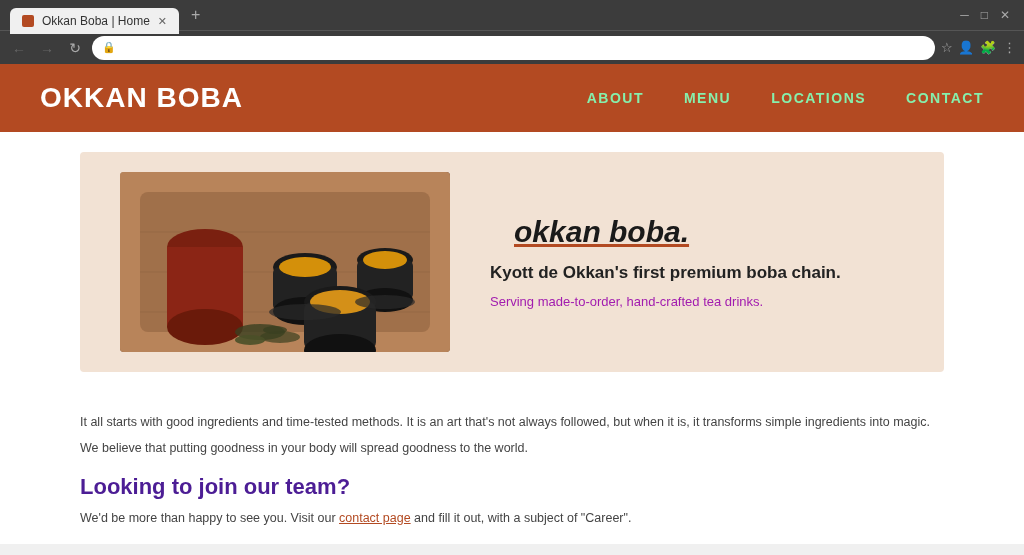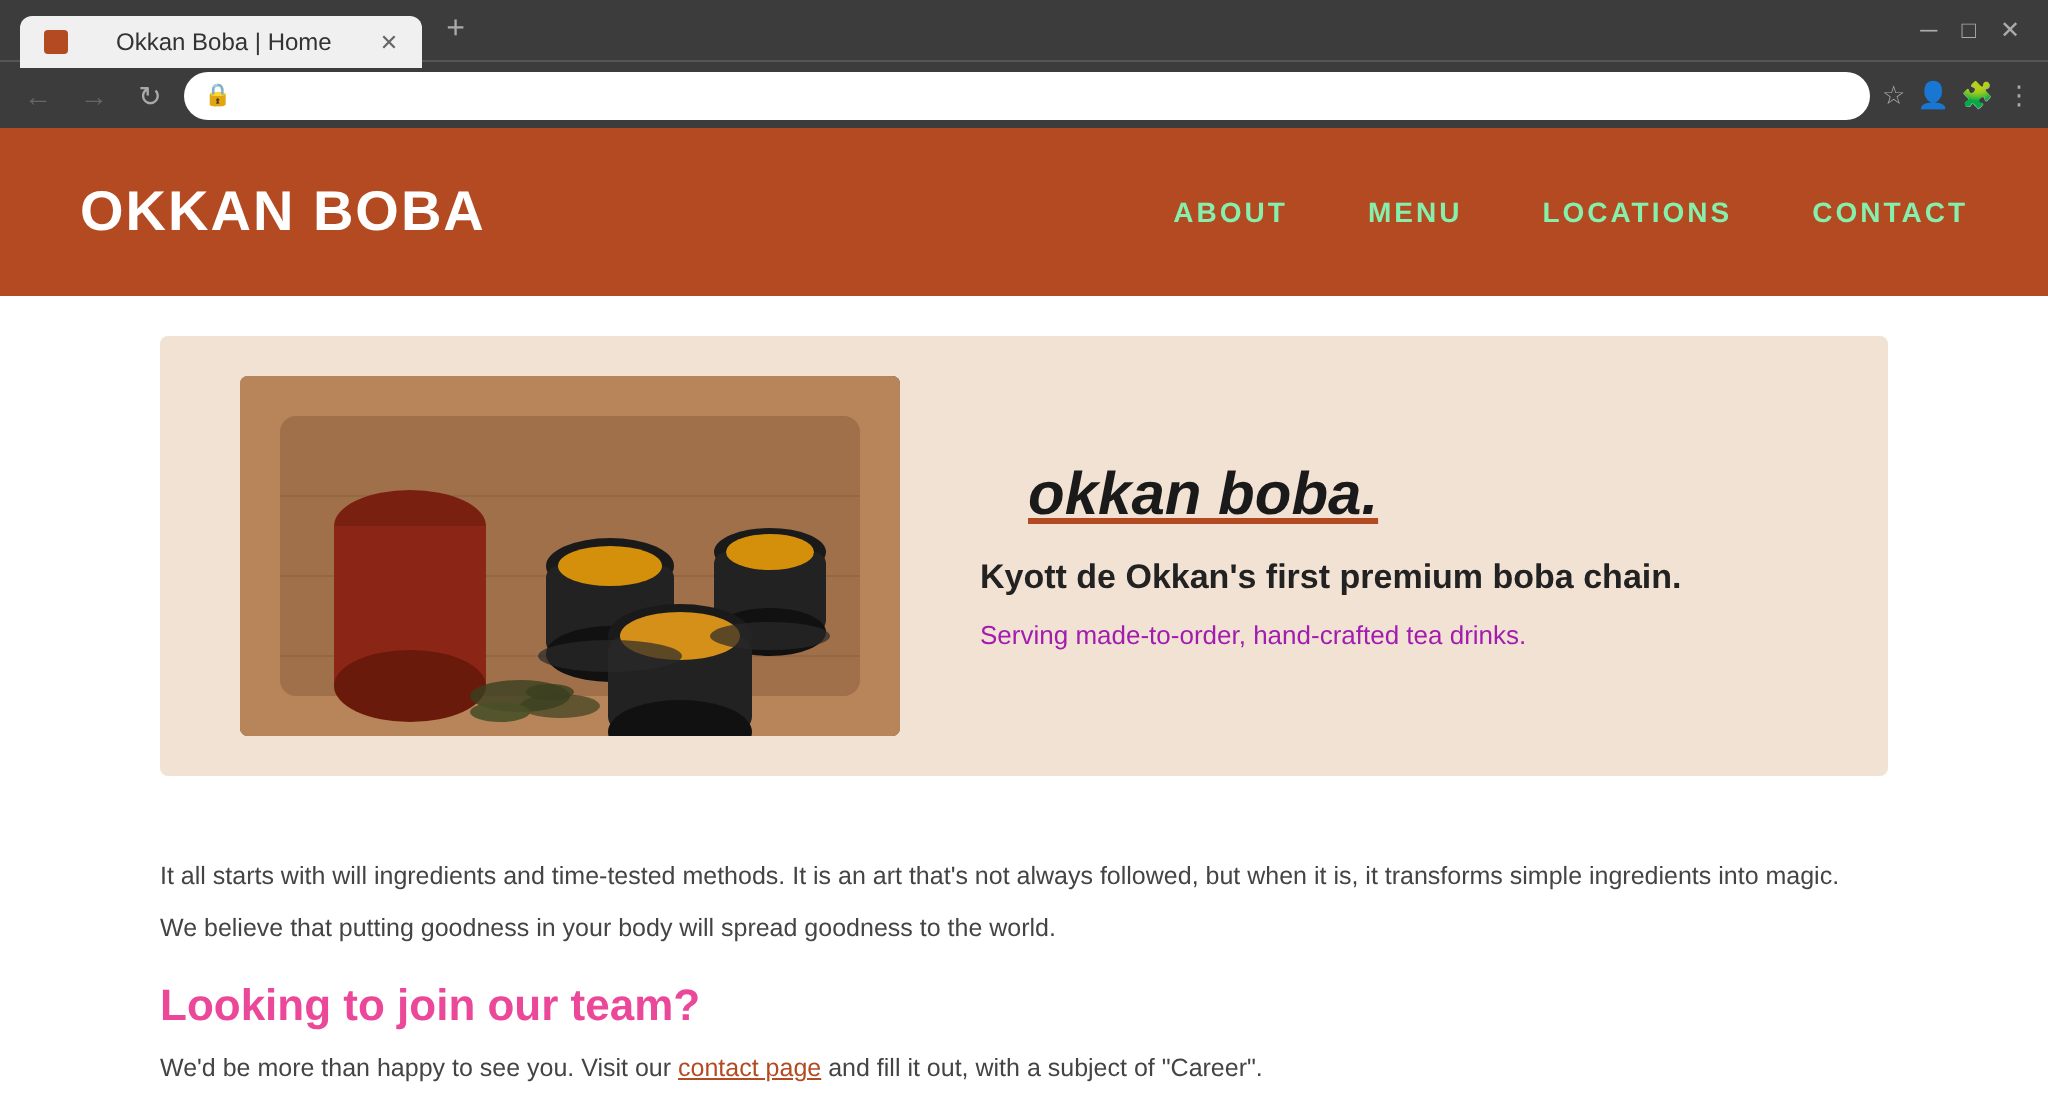--- a/index.html
+++ b/index.html
@@ -15,21 +15,21 @@
       gap: 8px;
     }
     .browser-tab {
       background: #f0f0f0;
       border-radius: 6px 6px 0 0;
       padding: 5px 12px;
       font-size: 12px;
       color: #333;
       display: flex;
       align-items: center;
-      gap: 24px;
+      gap: 8px;
       height: 26px;
       margin-top: 12px;
     }
     .tab-favicon {
       width: 12px;
       height: 12px;
       background: #b34a22;
       border-radius: 2px;
     }
     .tab-close {
@@ -97,21 +97,21 @@
       cursor: pointer;
       padding: 0 4px;
     }
 
     
     .website { background: #fff; }
 
     
     .navbar {
       background: #b34a22;
-      height: 84px;
+      height: 68px;
       display: flex;
       align-items: center;
       justify-content: space-between;
       padding: 0 40px;
     }
     .logo {
       color: #fff;
       font-size: 28px;
       font-weight: 900;
       letter-spacing: 1px;
@@ -192,21 +192,21 @@
     }
     .section-body {
       font-size: 12.5px;
       color: #444;
       line-height: 1.6;
       margin-bottom: 6px;
     }
     .section-title-2 {
       font-size: 22px;
       font-weight: 800;
-      color: #ec4899;
+      color: #4c1d95;
       margin-top: 16px;
       margin-bottom: 8px;
     }
     .contact-link {
       color: #b34a22;
       text-decoration: underline;
       cursor: pointer;
     }
   </style>
 </head>
@@ -297,21 +297,21 @@
       </div>
     </div>
     <div class="hero-text">
       <div class="hero-title">okkan boba.</div>
       <div class="hero-subtitle">Kyott de Okkan's first premium boba chain.</div>
       <div class="hero-tagline">Serving made-to-order, hand-crafted tea drinks.</div>
     </div>
   </div>
 
   <div class="main-content">
-    <div class="section-body">It all starts with will ingredients and time-tested methods. It is an art that's not always followed, but when it is, it transforms simple ingredients into magic.</div>
+    <div class="section-body">It all starts with good ingredients and time-tested methods. It is an art that's not always followed, but when it is, it transforms simple ingredients into magic.</div>
     <div class="section-body">We believe that putting goodness in your body will spread goodness to the world.</div>
     <div class="section-title-2">Looking to join our team?</div>
     <div class="section-body">
       <span>We'd be more than happy to see you. Visit our </span><a class="contact-link">contact page</a><span> and fill it out, with a subject of "Career".</span>
     </div>
   </div>
 
 </div>
 
 </body></html>

